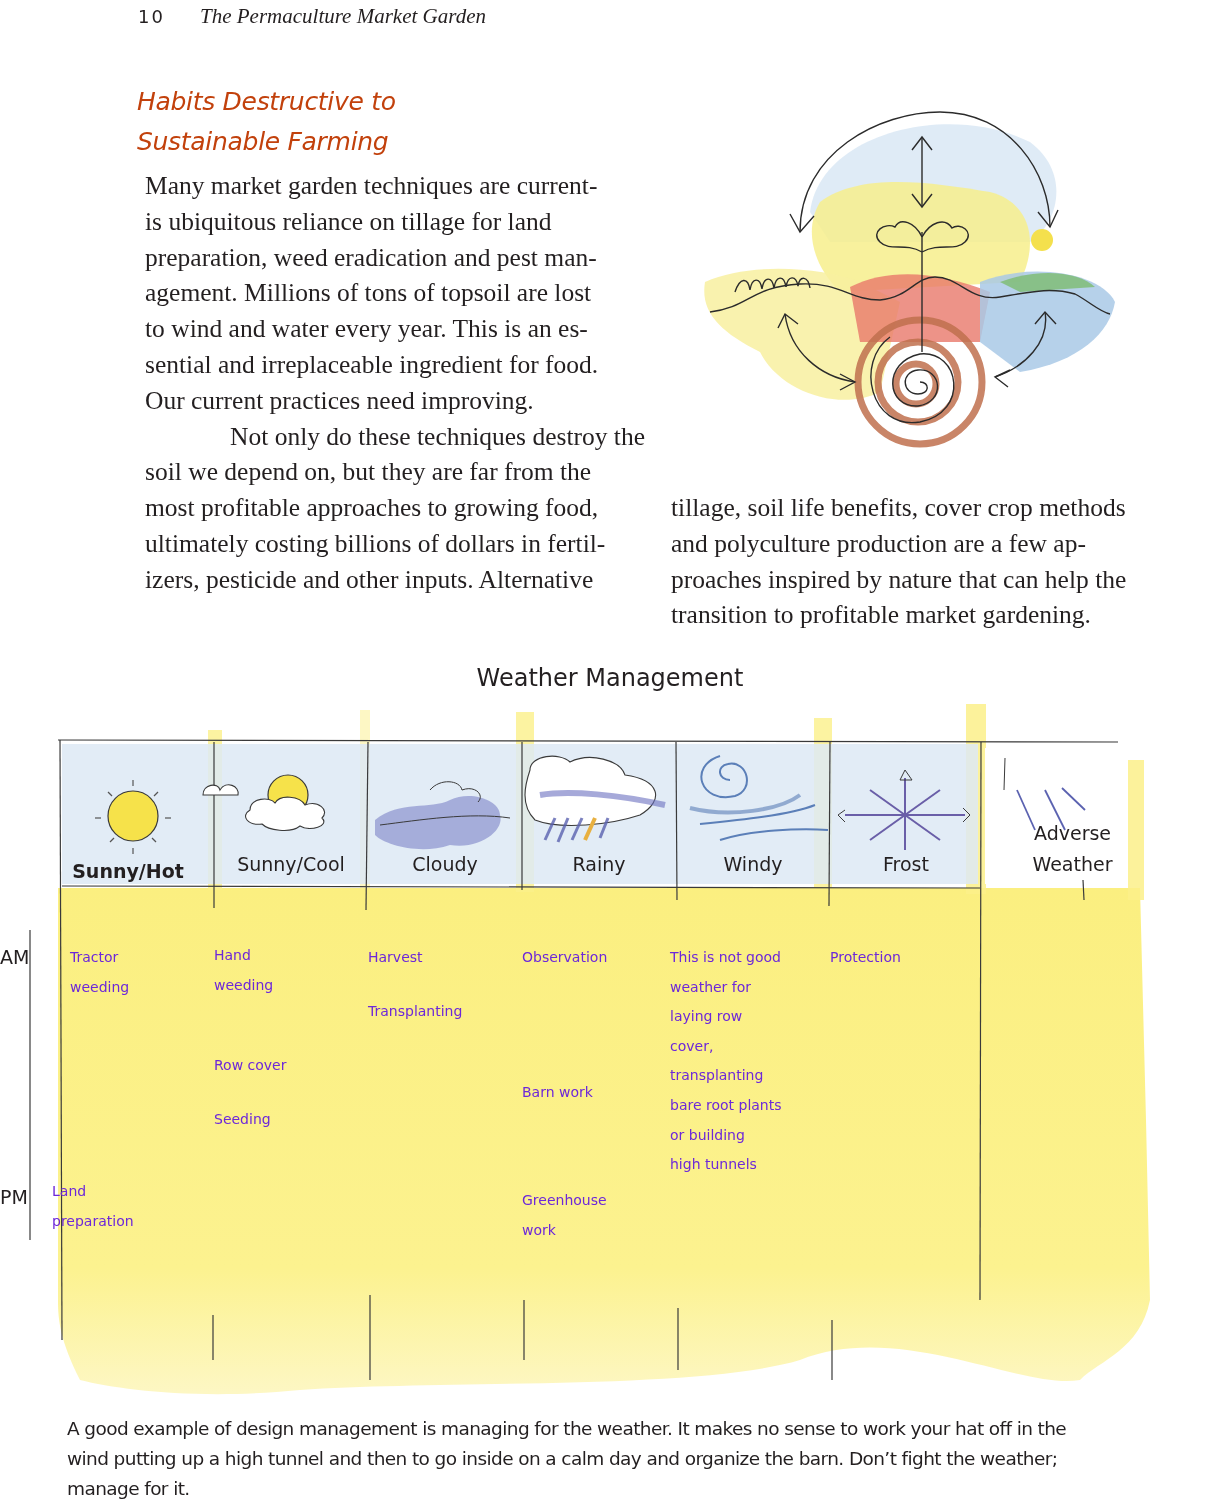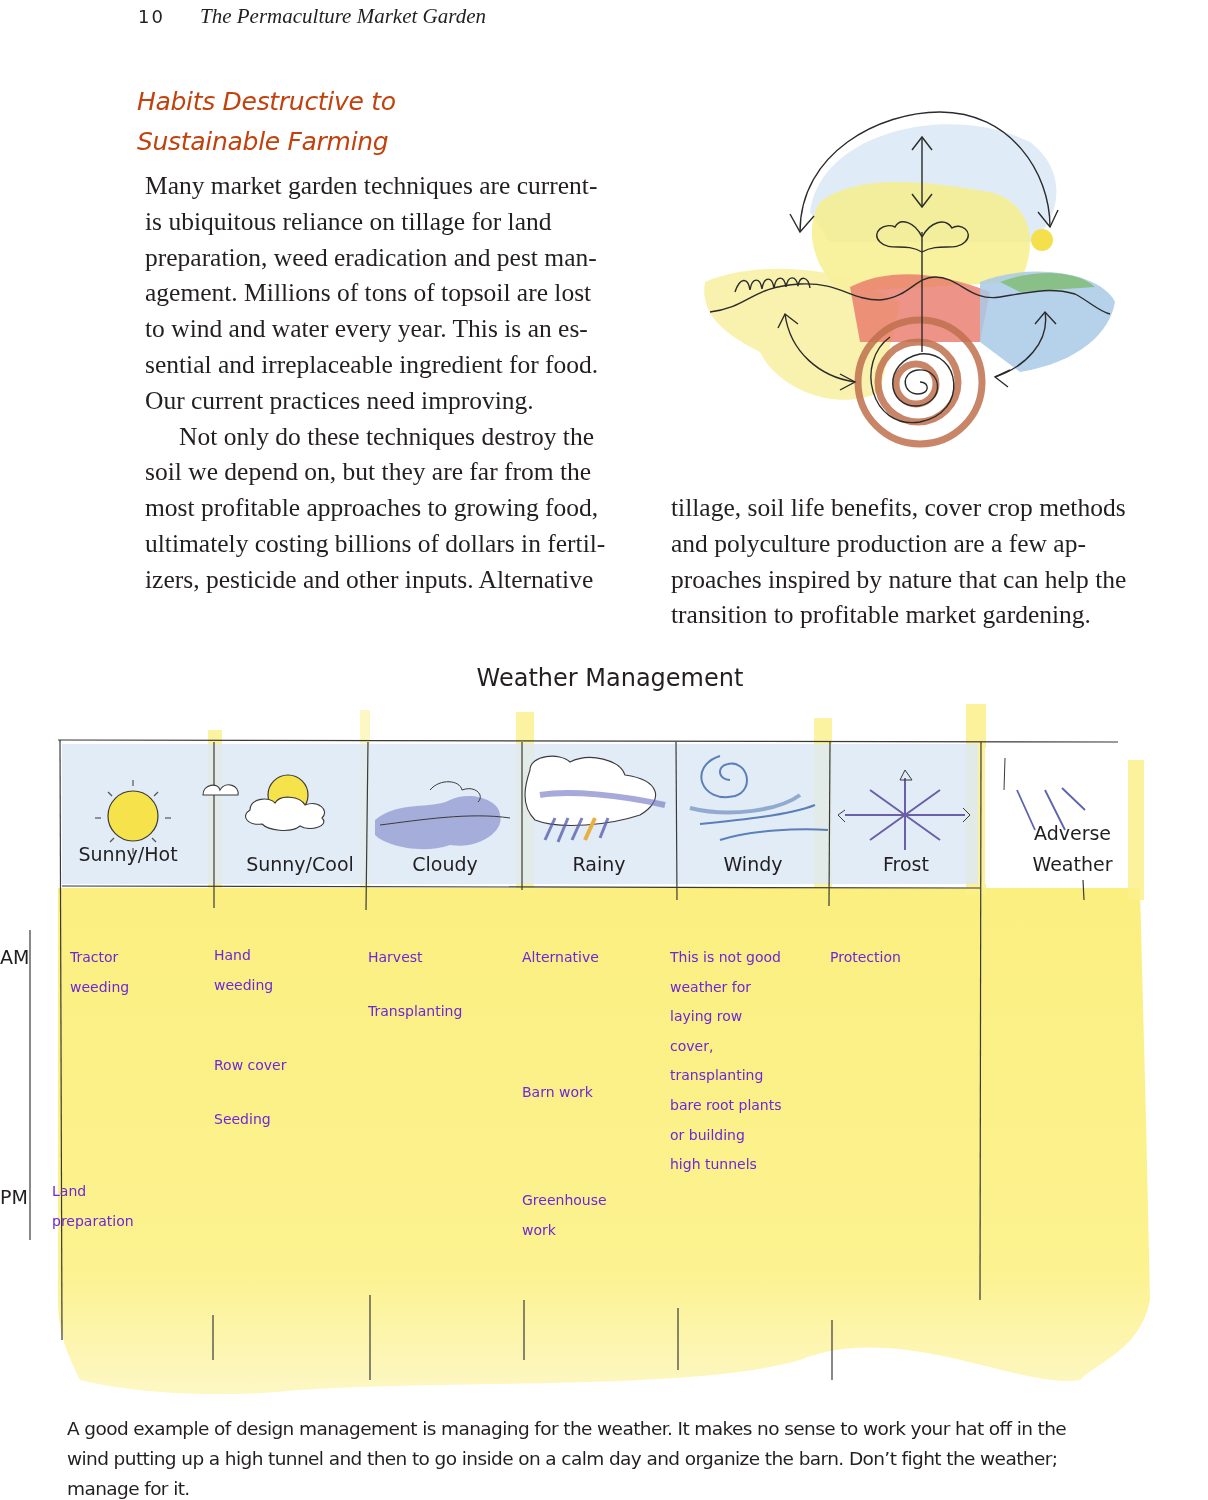--- a/index.html
+++ b/index.html
@@ -10,21 +10,21 @@
     .running-title { position: absolute; left: 200px; top: 4px; font-family: "Liberation Serif", serif; font-style: italic; font-size: 21px; color: #231f20; }
 
     
     .section-heading { position: absolute; left: 137px; top: 82px; width: 400px; font-family: "DejaVu Sans", sans-serif; font-style: italic; font-size: 25px; line-height: 40px; color: #c2410c; letter-spacing: -0.3px; }
 
     
     .body-col { position: absolute; font-family: "Liberation Serif", serif; font-size: 25.5px; line-height: 35.8px; color: #231f20; }
     .col-left { left: 145px; top: 168px; width: 500px; }
     .col-right { left: 671px; top: 490px; width: 510px; }
     .line { display: block; white-space: nowrap; }
-    .indent { padding-left: 34px; }
+    .indent { padding-left: 34px; text-align: right; }
 
     
     .illustration { position: absolute; left: 690px; top: 92px; width: 440px; height: 380px; }
 
     
     .chart-title { position: absolute; left: 0; width: 1220px; top: 664px; text-align: center; font-family: "DejaVu Sans", sans-serif; font-size: 24px; color: #231f20; }
     .chart-wrap { position: absolute; left: 0; top: 700px; width: 1208px; height: 710px; }
     .chart-svg { position: absolute; left: 0; top: 0; }
 
     .col-header { position: absolute; font-family: "DejaVu Sans", sans-serif; font-size: 19px; color: #231f20; text-align: center; line-height: 31px; }
@@ -216,22 +216,22 @@
     </g>
 
     <g stroke="#5b62b0" stroke-width="1.8" fill="none">
       <line x1="1017" y1="90" x2="1035" y2="130"></line>
       <line x1="1045" y1="90" x2="1065" y2="130"></line>
       <line x1="1062" y1="88" x2="1085" y2="110"></line>
       <line x1="1005" y1="58" x2="1004" y2="90" stroke="#3a3a3a" stroke-width="1"></line>
     </g>
   </svg>
 
-  <div class="col-header" style="left:62px; top:139px; width:132px;">Sunny/Hot</div>
-  <div class="col-header" style="left:214px; top:149px; width:154px;padding-left:9px;">Sunny/Cool</div>
+  <div class="col-header" style="left:62px; top:156px; width:132px;font-weight:bold;">Sunny/Hot</div>
+  <div class="col-header" style="left:214px; top:149px; width:154px;">Sunny/Cool</div>
   <div class="col-header" style="left:368px; top:149px; width:154px;">Cloudy</div>
   <div class="col-header" style="left:522px; top:149px; width:154px;">Rainy</div>
   <div class="col-header" style="left:676px; top:149px; width:154px;">Windy</div>
   <div class="col-header" style="left:830px; top:149px; width:152px;">Frost</div>
   <div class="col-header" style="left:1000px; top:118px; width:145px;">
     <span class="line">Adverse</span>
     <span class="line">Weather</span>
   </div>
 
   <div class="time-label" style="top:246px;">AM</div>
@@ -249,21 +249,21 @@
   <div class="cell" style="left:214px; top:241px; width:154px;">
     <span class="line">Hand</span>
     <span class="line">weeding</span>
   </div>
   <div class="cell" style="left:214px; top:351px; width:154px;">Row cover</div>
   <div class="cell" style="left:214px; top:405px; width:154px;">Seeding</div>
 
   <div class="cell" style="left:368px; top:243px; width:154px;">Harvest</div>
   <div class="cell" style="left:368px; top:297px; width:154px;">Transplanting</div>
 
-  <div class="cell" style="left:522px; top:243px; width:154px;">Alternative</div>
+  <div class="cell" style="left:522px; top:243px; width:154px;">Observation</div>
   <div class="cell" style="left:522px; top:378px; width:154px;">Barn work</div>
   <div class="cell" style="left:522px; top:486px; width:154px;">
     <span class="line">Greenhouse</span>
     <span class="line">work</span>
   </div>
 
   <div class="cell" style="left:670px; top:243px; width:166px;">
     <span class="line">This is not good</span>
     <span class="line">weather for</span>
     <span class="line">laying row</span>

